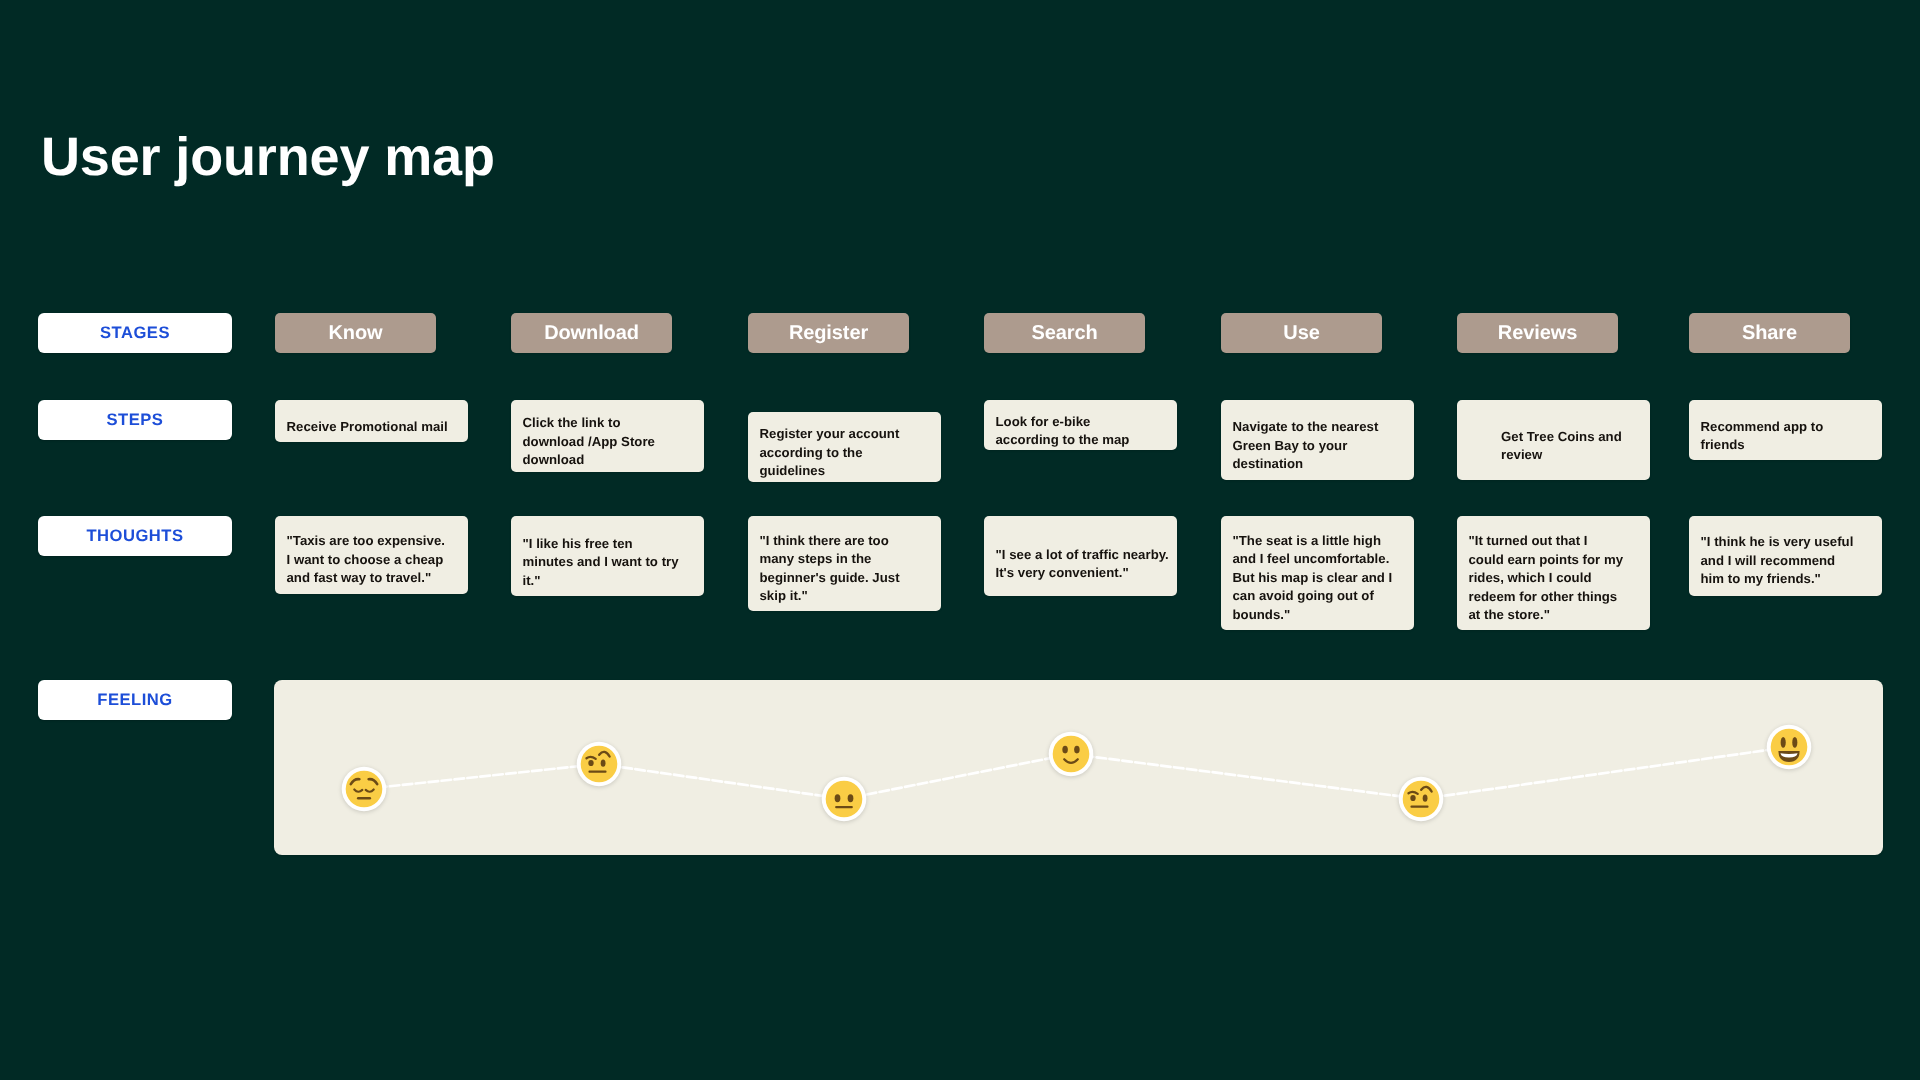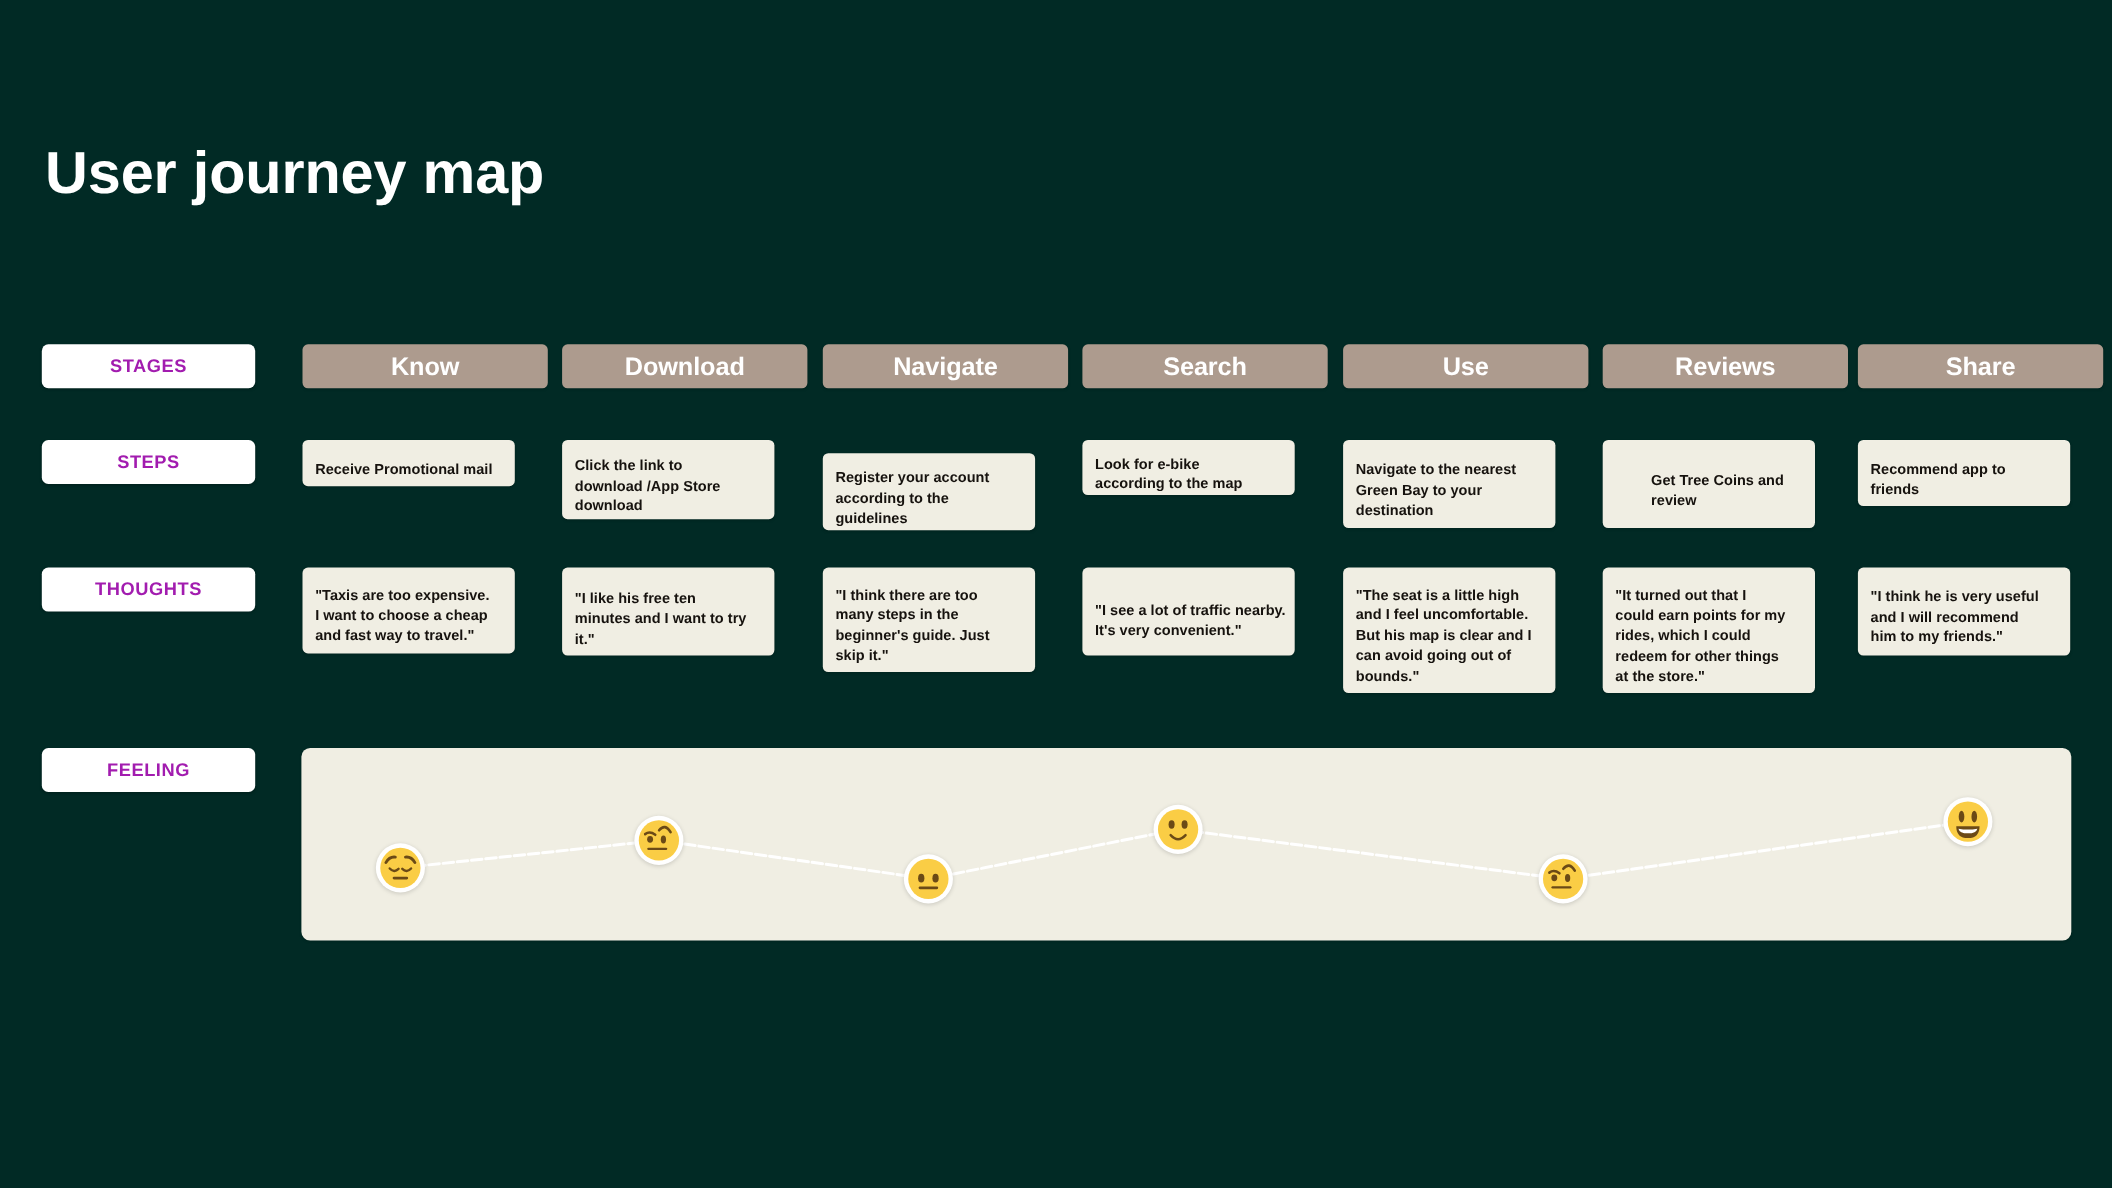--- a/index.html
+++ b/index.html
@@ -16,33 +16,33 @@
   .title {
     position:absolute; left:41px; top:130px;
     font-size:54px; font-weight:bold; color:#FFFFFF;
     line-height:1; white-space:nowrap; letter-spacing:-0.15px;
   }
 
   .rowlabel {
     position:absolute; left:38px; width:194px; height:40px;
     background:#FFFFFF; border-radius:6px;
     display:flex; align-items:center; justify-content:center;
-    color:#a21caf; font-weight:bold; font-size:16.6px; letter-spacing:0.5px;
+    color:#1d4ed8; font-weight:bold; font-size:16.6px; letter-spacing:0.5px;
     box-shadow:0 1px 2px rgba(0,0,0,0.18);
   }
   .rowlabel.r1 { top:313px; }
   .rowlabel.r2 { top:400px; }
   .rowlabel.r3 { top:516px; }
   .rowlabel.r4 { top:680px; }
 
   .stagebox {
-    position:absolute; top:313px; height:40px; width:223px;
+    position:absolute; top:313px; height:40px; width:161px;
     background:#AD9B8E; border-radius:5px;
     display:flex; align-items:center; justify-content:center;
-    color:#FFFFFF; font-weight:bold; font-size:23px; letter-spacing:-0.1px;
+    color:#FFFFFF; font-weight:bold; font-size:20px; letter-spacing:-0.1px;
     box-shadow:0 1px 2px rgba(0,0,0,0.13);
   }
 
   .card {
     position:absolute; width:193px; box-sizing:border-box;
     background:#F0EEE3; border-radius:5px;
     padding:0 11.5px;
     display:flex; align-items:center;
     box-shadow:0 1px 2px rgba(0,0,0,0.13);
   }
@@ -91,21 +91,21 @@
   <div class="title">User journey map</div>
 
   <div class="rowlabel r1">STAGES</div>
   <div class="rowlabel r2">STEPS</div>
   <div class="rowlabel r3">THOUGHTS</div>
   <div class="rowlabel r4">FEELING</div>
 
   <div>
     <div class="stagebox c1">Know</div>
     <div class="stagebox c2">Download</div>
-    <div class="stagebox c3">Navigate</div>
+    <div class="stagebox c3">Register</div>
     <div class="stagebox c4">Search</div>
     <div class="stagebox c5">Use</div>
     <div class="stagebox c6">Reviews</div>
     <div class="stagebox c7">Share</div>
   </div>
 
   <div class="steps">
     <div class="card c1 s1">
       <div class="cardtext">
         <div>Receive Promotional mail</div>

